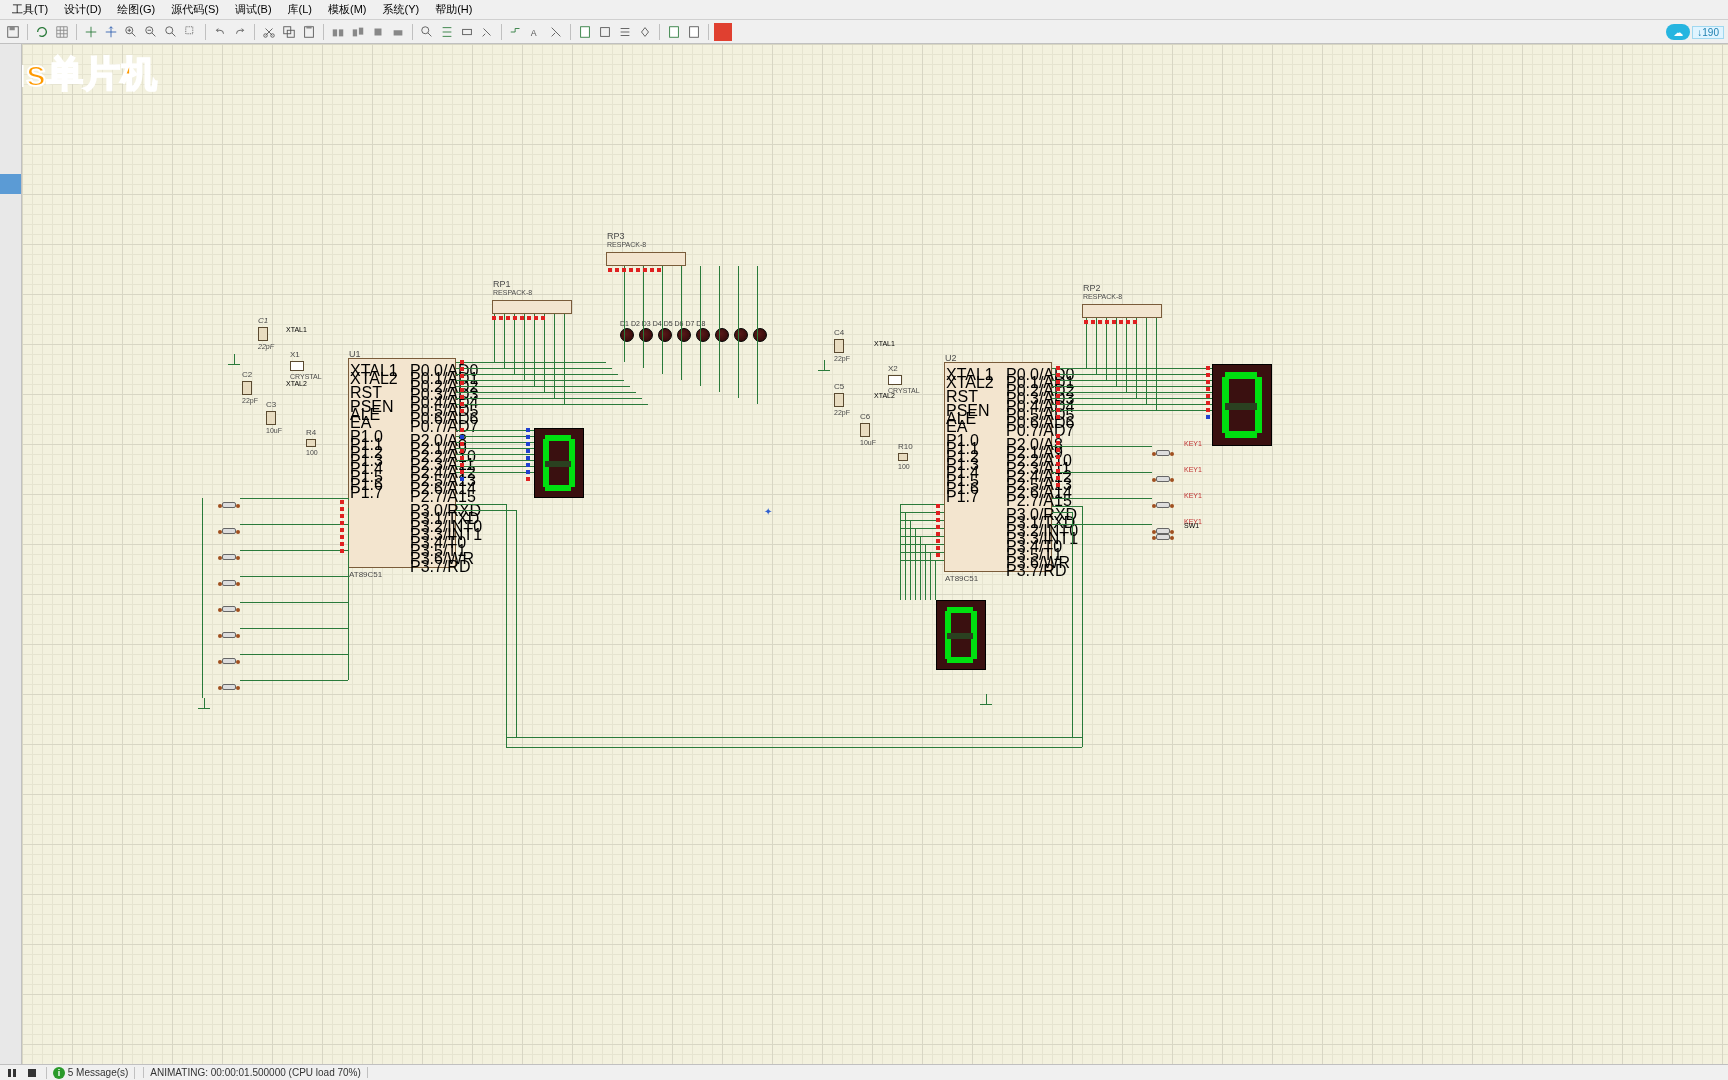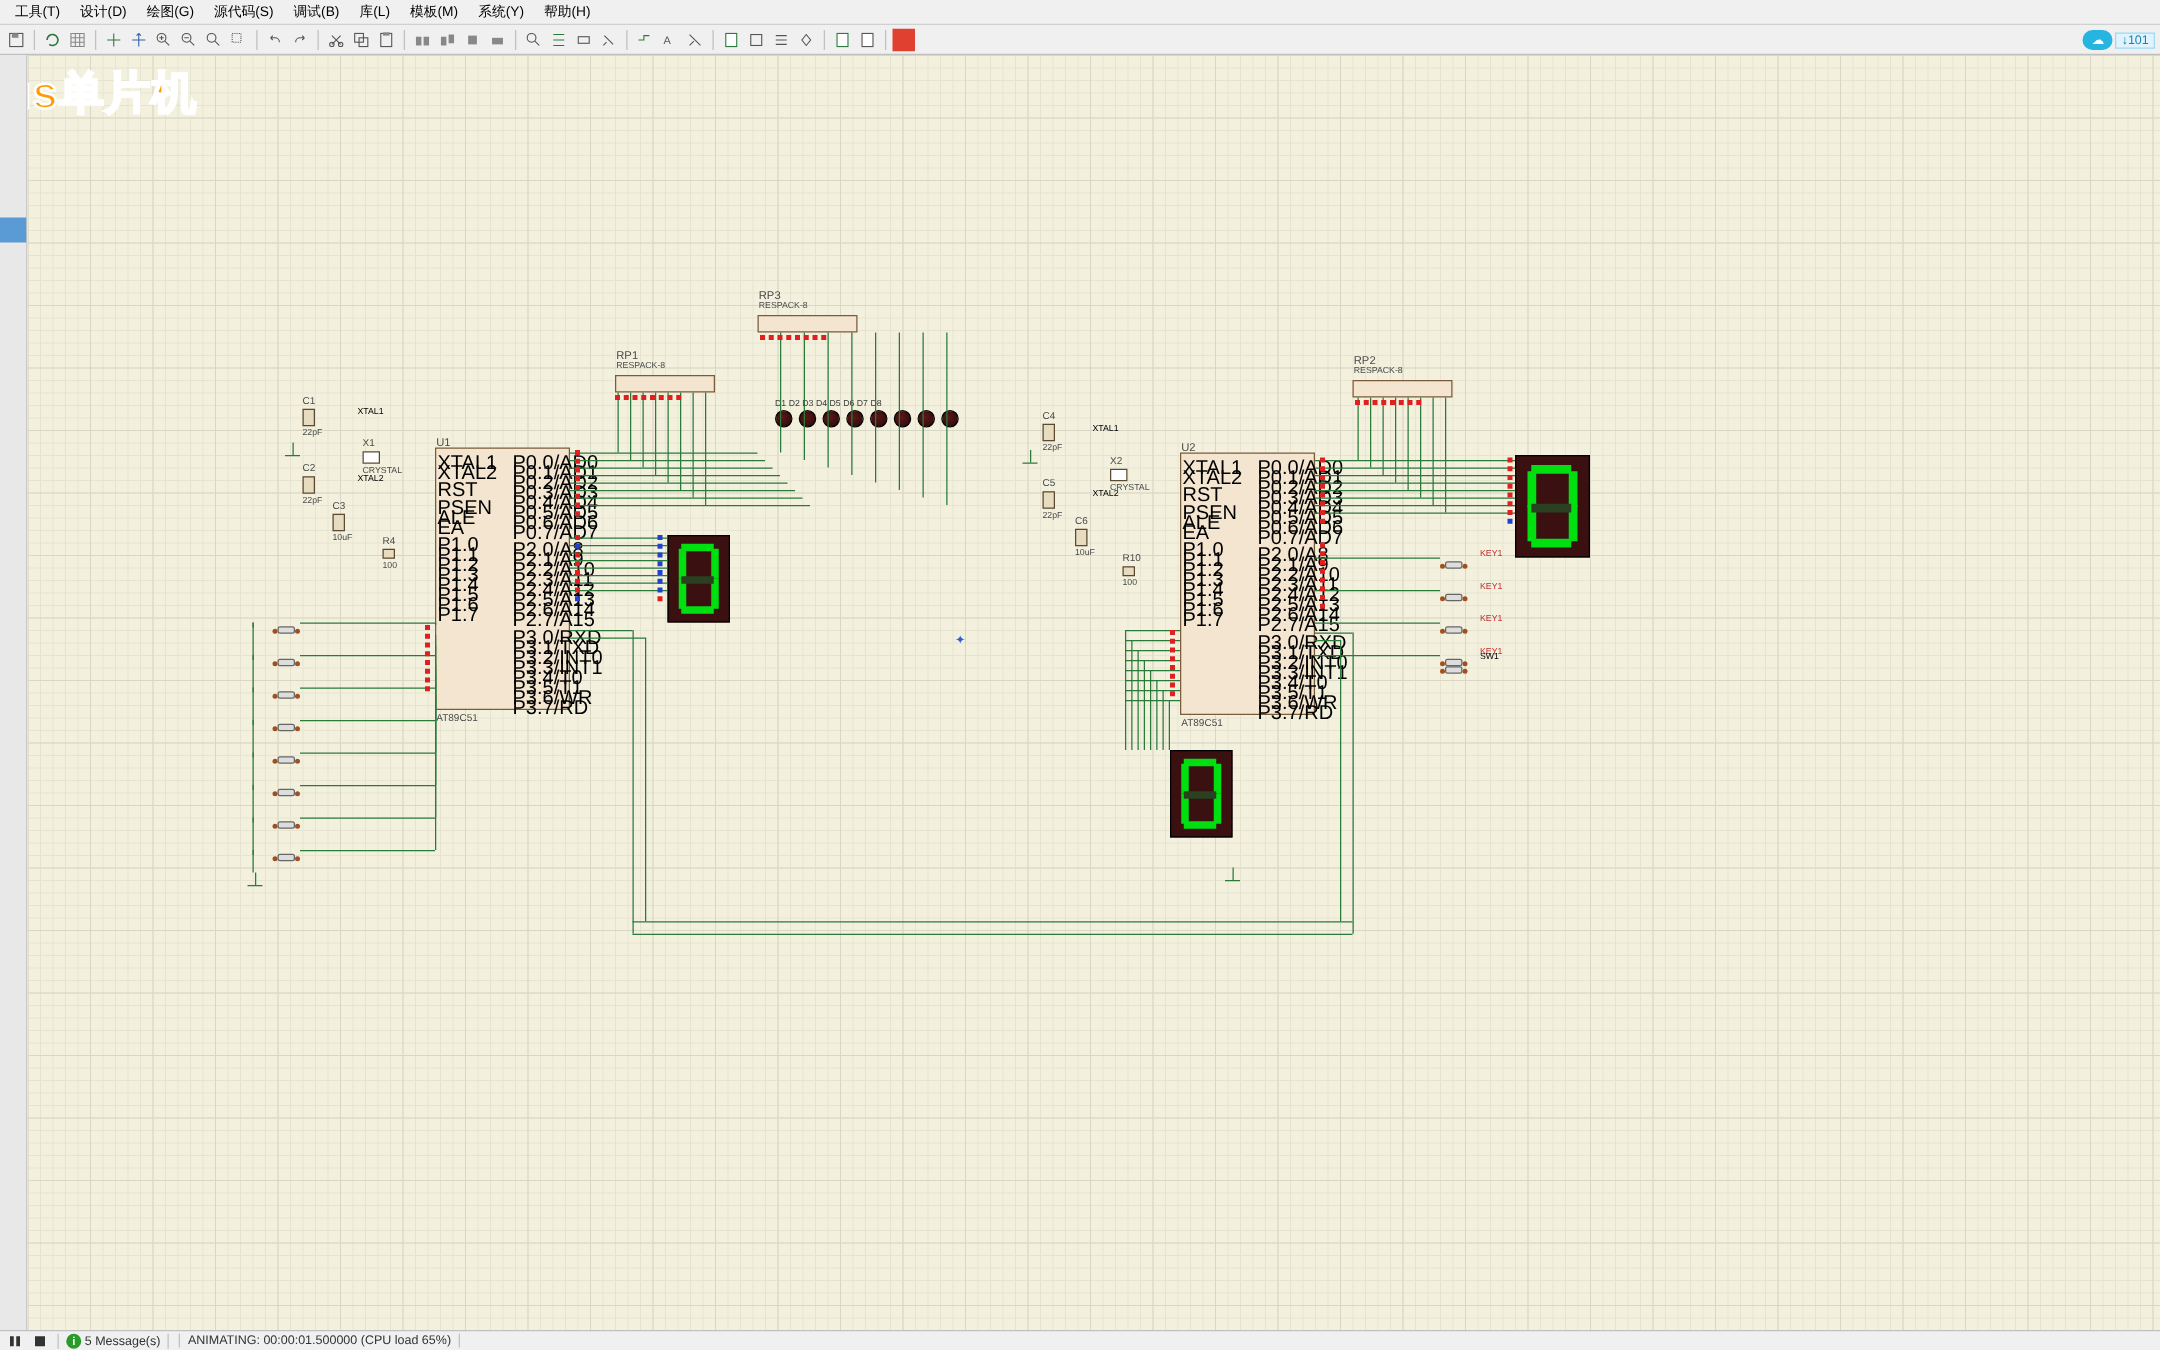--- a/index.html
+++ b/index.html
@@ -301,21 +301,21 @@
   <div class="sep"></div>
   <div class="tb-btn" style="background:#e04030;">
       <svg viewBox="0 0 16 16">
         <rect x="2" y="2" width="12" height="12" fill="#e04030"></rect>
       </svg>
     </div>
 </div>
 
 <div class="cloud-badge">
   <span class="icon">☁</span>
-  <span class="dl">↓<span>101</span></span>
+  <span class="dl">↓<span>190</span></span>
 </div>
 
 <div class="workspace">
   <div class="left-panel">
     <div class="tab-strip">
       <div class="vtab"></div>
     </div>
   </div>
 
   <div class="canvas">
@@ -442,21 +442,21 @@
           <span class="pin left" style="position: absolute; top: 70px; left: 2px;">P1.0</span>
           <span class="pin left" style="position: absolute; top: 78px; left: 2px;">P1.1</span>
           <span class="pin left" style="position: absolute; top: 86px; left: 2px;">P1.2</span>
           <span class="pin left" style="position: absolute; top: 94px; left: 2px;">P1.3</span>
           <span class="pin left" style="position: absolute; top: 102px; left: 2px;">P1.4</span>
           <span class="pin left" style="position: absolute; top: 110px; left: 2px;">P1.5</span>
           <span class="pin left" style="position: absolute; top: 118px; left: 2px;">P1.6</span>
           <span class="pin left" style="position: absolute; top: 126px; left: 2px;">P1.7</span>
         </div>
 
-      <div class="comp" style="left:220px; top:272px;">
+      <div class="comp" style="left:236px; top:272px;font-style:italic;">
         <div class="tag">C1</div>
           <div class="body"></div>
           <div class="val">22pF</div>
       </div>
       <div class="comp" style="left:220px; top:326px;">
         <div class="tag">C2</div>
           <div class="body"></div>
           <div class="val">22pF</div>
       </div>
       <div class="comp" style="left:244px; top:356px;">
@@ -804,14 +804,14 @@
     </span>
   <span class="sim-btn">
       <svg viewBox="0 0 12 12">
         <rect x="2" y="2" width="8" height="8" fill="#333"></rect>
       </svg>
     </span>
   <span class="panel">
     <span class="info-circle">i</span>
     <span>5 Message(s)</span>
   </span>
-  <span class="panel">ANIMATING: 00:00:01.500000 (CPU load 65%)</span>
+  <span class="panel">ANIMATING: 00:00:01.500000 (CPU load 70%)</span>
 </div>
 
 </body></html>

